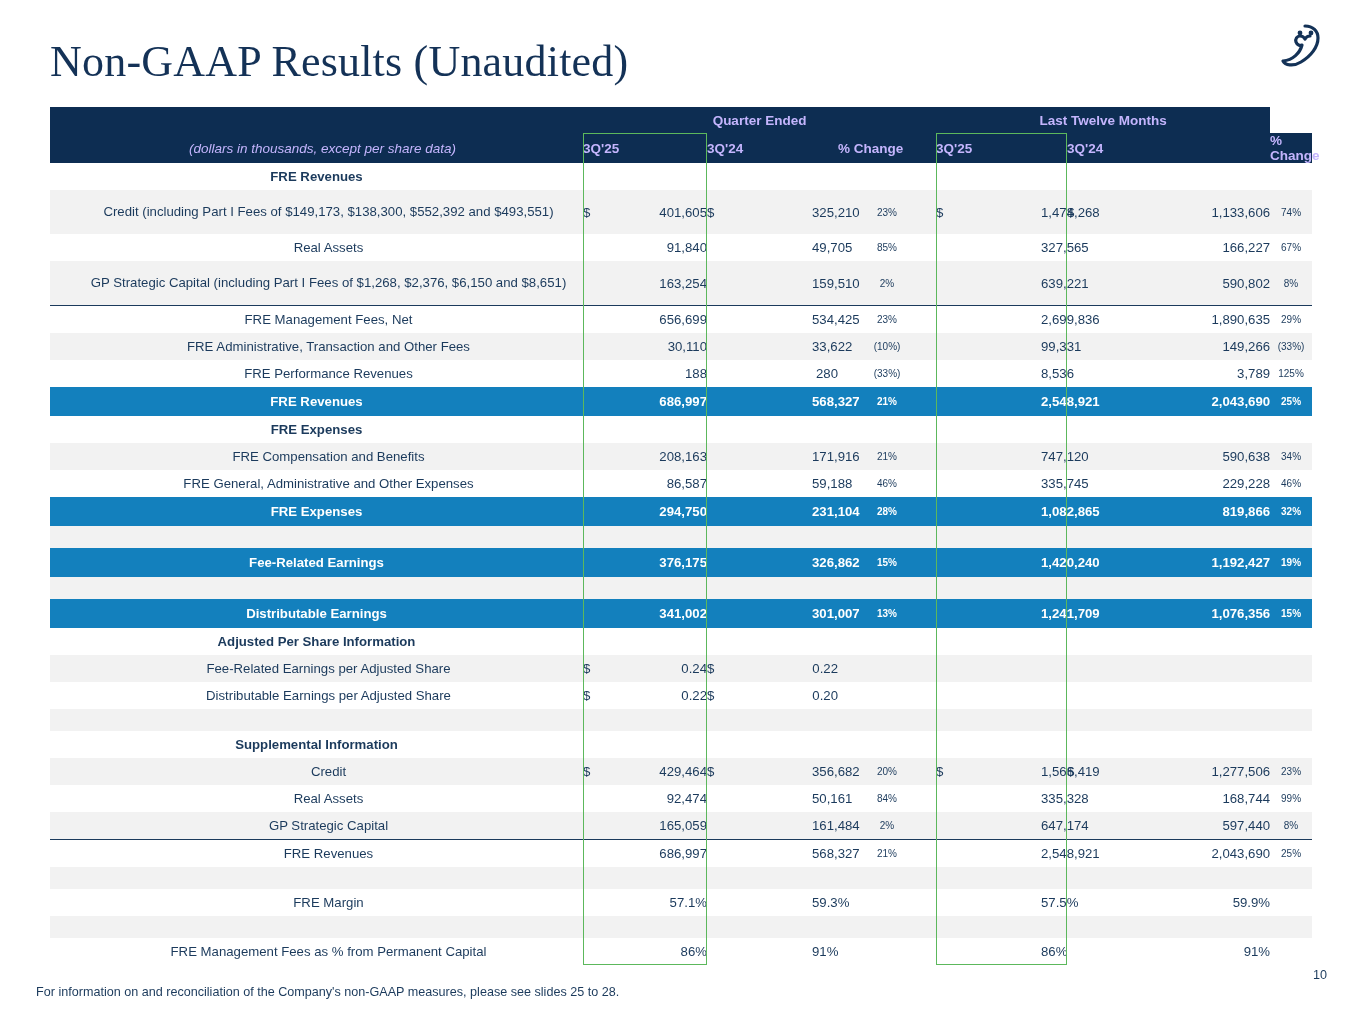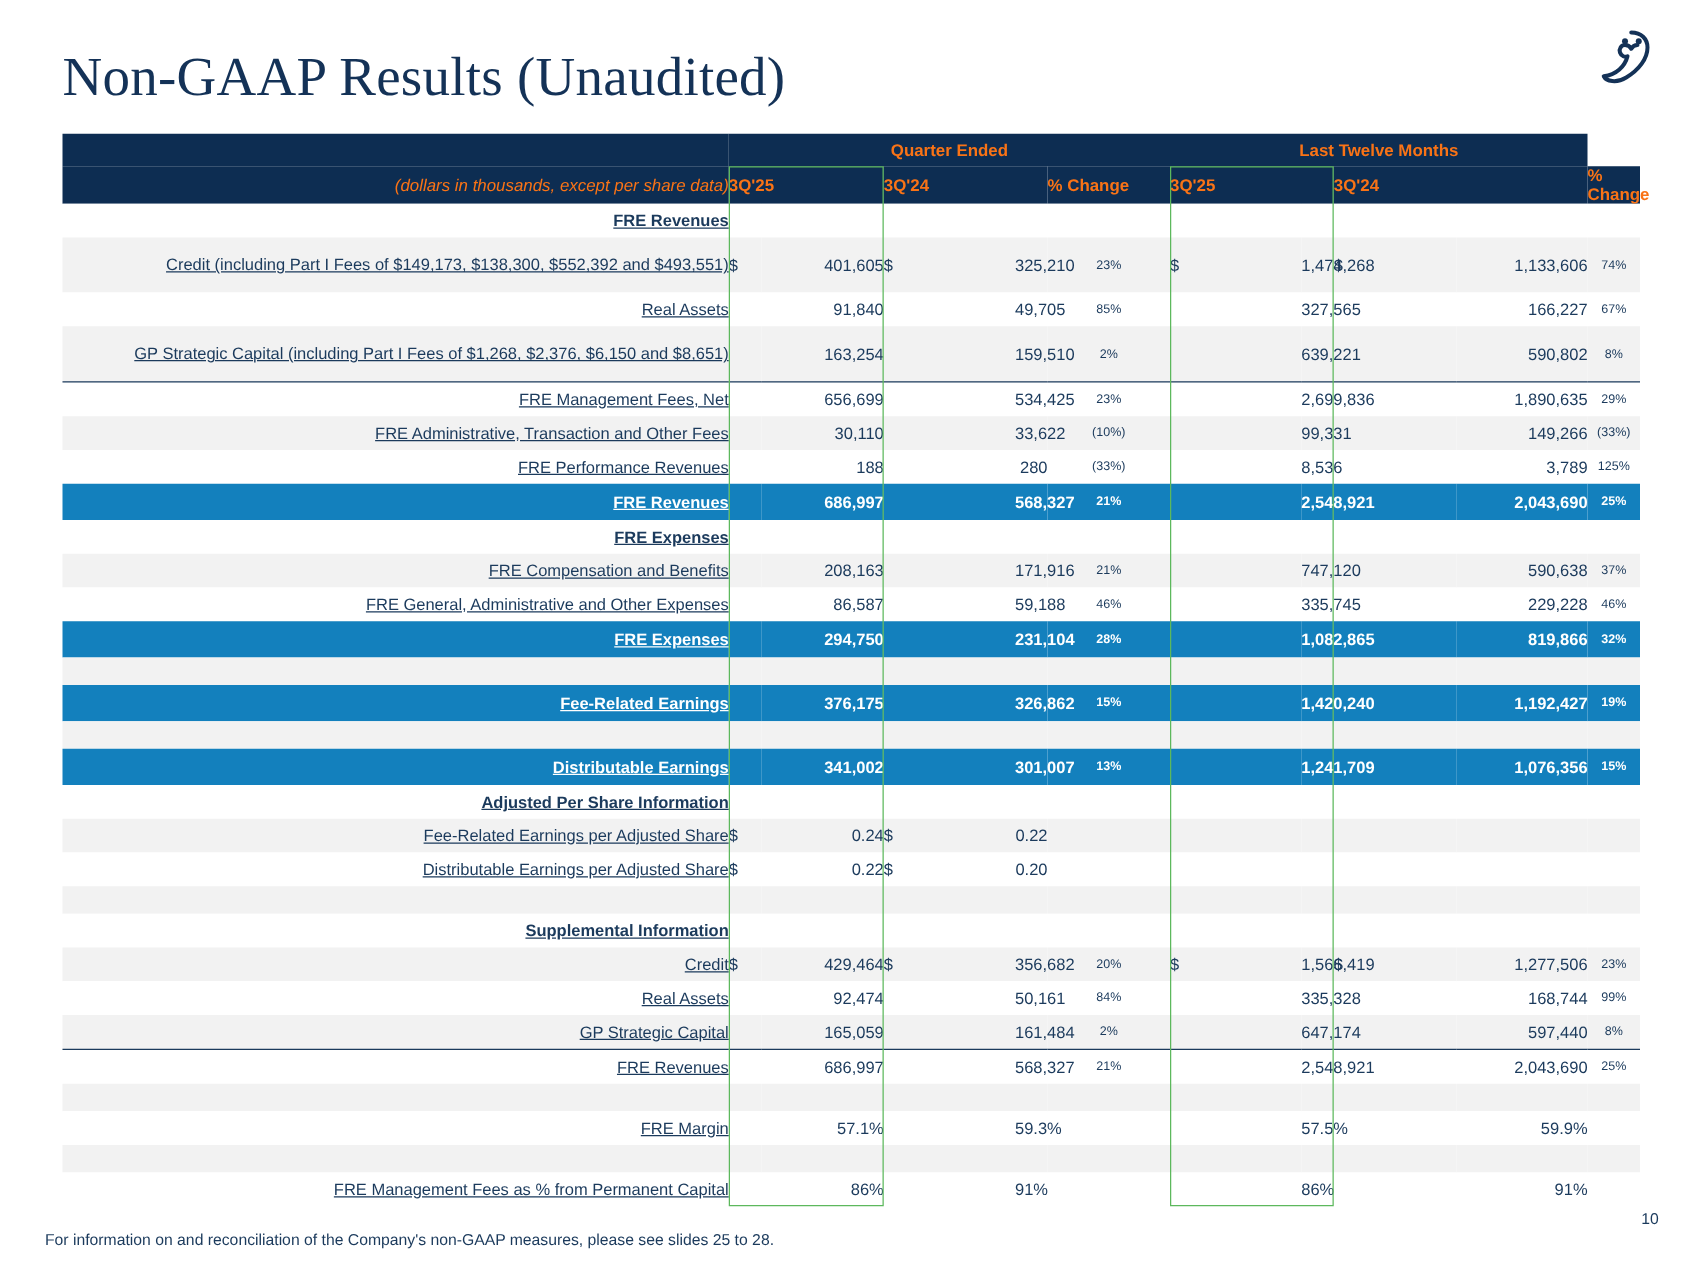--- a/index.html
+++ b/index.html
@@ -54,55 +54,54 @@
     vertical-align: middle;
   }
   col.c-label { width: 533px; }
   col.c-cur   { width: 26px; }
   col.c-num   { width: 98px; }
   col.c-pct   { width: 105px; }
 
   
   tr.grp-head td, tr.col-head td {
     background: #0d2d52;
-    color: #f97316;
+    color: #c4b5fd;
   }
   tr.grp-head td {
     height: 26px;
     font-weight: bold;
     font-size: 13.5px;
     text-align: center;
   }
   tr.col-head td {
     height: 30px;
     font-weight: bold;
     font-size: 13.5px;
   }
   td.hdr-note {
-    text-align: right;
+    text-align: center;
     font-weight: normal !important;
     font-style: italic;
     padding-left: 12px !important;
     font-size: 12.8px;
   }
 
   
   tr.row td { height: 27px; }
   tr.row.tall td { height: 44px; }
   tr.row.spacer td { height: 22px; }
   tr.shade td { background: #f2f2f2; }
   tr.plain td { background: #ffffff; }
 
   td.lbl {
-    text-align: right;
+    text-align: center;
     padding-left: 10px;
     font-size: 13.2px;
     color: #1b3a5c;
     line-height: 1.18;
-    text-decoration: underline;
   }
   td.lbl.indent1 { padding-left: 24px; }
   td.lbl.bold { font-weight: bold; }
   td.cur {
     text-align: left;
     padding-left: 4px;
     font-size: 13.2px;
   }
   td.num {
     text-align: right;
@@ -317,21 +316,21 @@
             <td class="lbl indent1">FRE Compensation and Benefits</td>
             <td class="cur"></td>
             <td class="num">208,163</td>
             <td class="cur"></td>
             <td class="num">171,916</td>
             <td class="pct">21%</td>
             <td class="cur"></td>
             <td class="num">747,120</td>
             <td class="cur"></td>
             <td class="num">590,638</td>
-            <td class="pct">37%</td>
+            <td class="pct">34%</td>
           </tr>
           <tr class="row plain">
             <td class="lbl indent1">FRE General, Administrative and Other Expenses</td>
             <td class="cur"></td>
             <td class="num">86,587</td>
             <td class="cur"></td>
             <td class="num">59,188</td>
             <td class="pct">46%</td>
             <td class="cur"></td>
             <td class="num">335,745</td>

